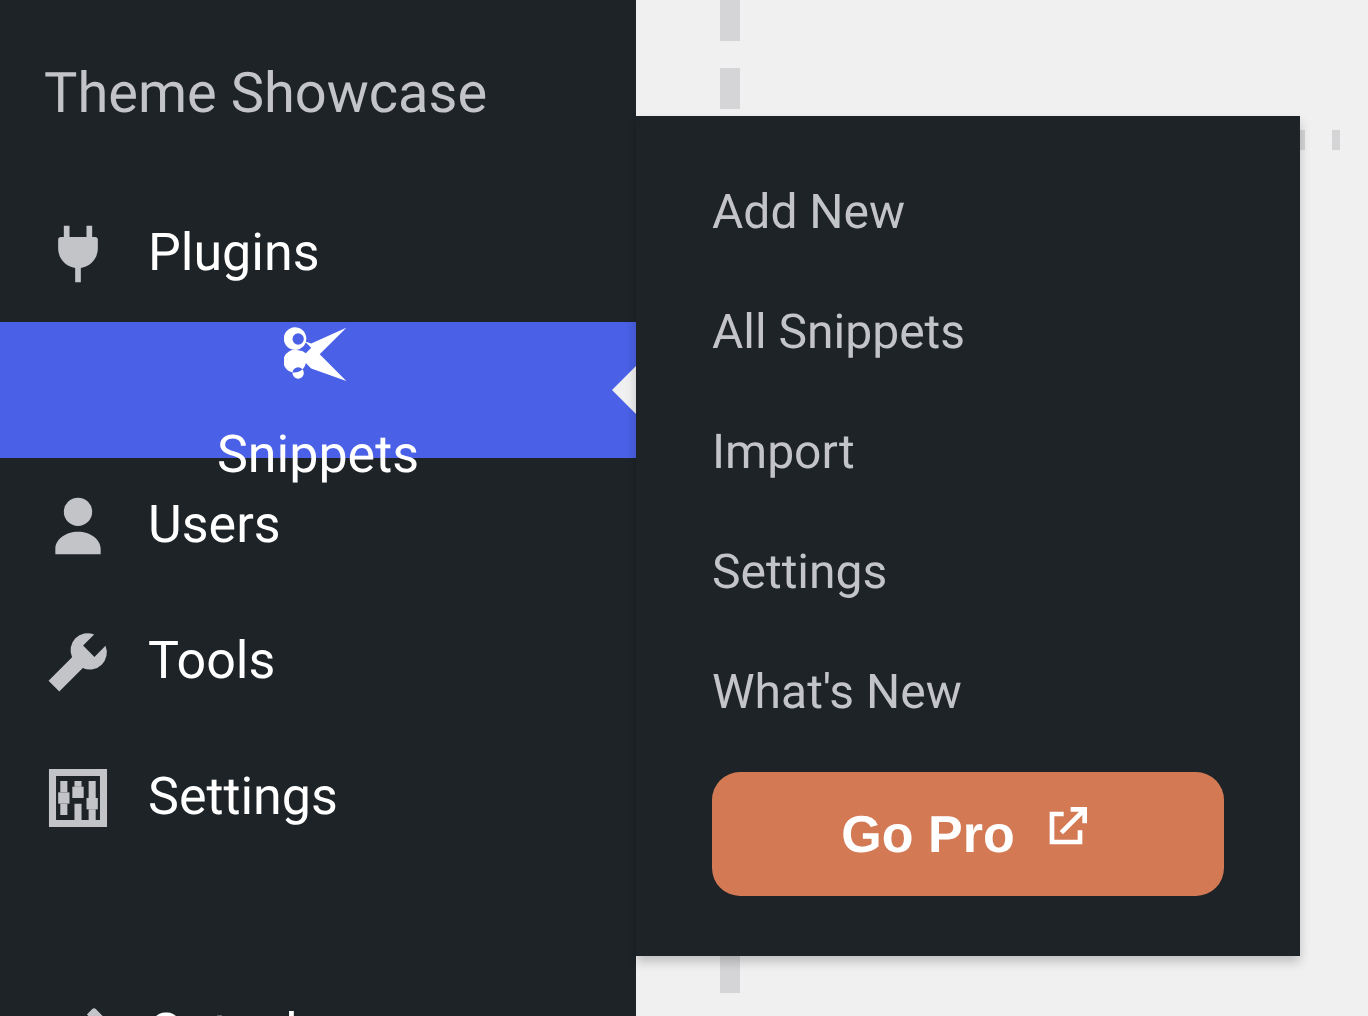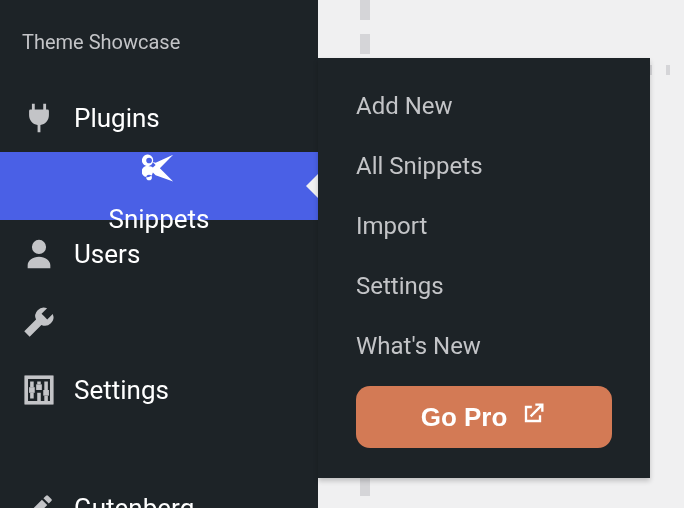--- a/index.html
+++ b/index.html
@@ -12,21 +12,21 @@
     height: 100%;
     background: #1d2327;
     display: flex;
     flex-direction: column;
     position: relative;
     z-index: 2;
   }
   .section-heading {
     padding: 30px 22px 30px 22px;
     color: #c3c4c7;
-    font-size: 20px;
+    font-size: 28px;
     font-weight: 400;
   }
   .menu { list-style: none; }
   .menu-item {
     display: flex;
     align-items: center;
     gap: 18px;
     padding: 0 22px;
     height: 68px;
     color: #fff;
@@ -160,20 +160,21 @@
       </span>
       <span>Users</span>
     </li>
 
     <li class="menu-item">
       <span class="menu-icon">
         <svg viewBox="0 0 24 24">
             <path d="M21.7 6.3a6 6 0 0 1-8 7.8L5.4 22.4 1.6 18.6 9.9 10.3a6 6 0 0 1 7.8-8l-3.9 3.9 2 2 2 2 3.9-3.9z"></path>
           </svg>
       </span>
+      <span>Tools</span>
     </li>
 
     <li class="menu-item">
       <span class="menu-icon">
         <svg viewBox="0 0 24 24">
             <path d="M3 3h18v18H3V3zm4 3v4M7 14v4M12 6v2m0 6v6M17 6v6m0 4v4" stroke="#c3c4c7" stroke-width="2.5" fill="none"></path>
             <rect x="5" y="10" width="4" height="4" fill="#c3c4c7"></rect>
             <rect x="10" y="8" width="4" height="4" fill="#c3c4c7"></rect>
             <rect x="15" y="12" width="4" height="4" fill="#c3c4c7"></rect>
             <rect x="3" y="3" width="18" height="18" fill="none" stroke="#c3c4c7" stroke-width="2"></rect>

